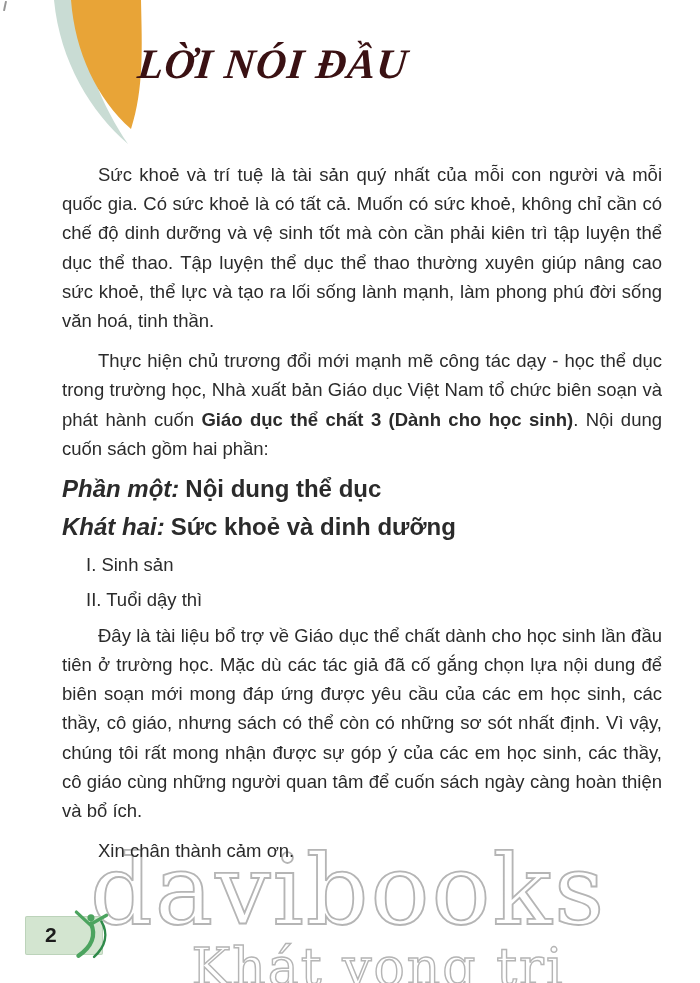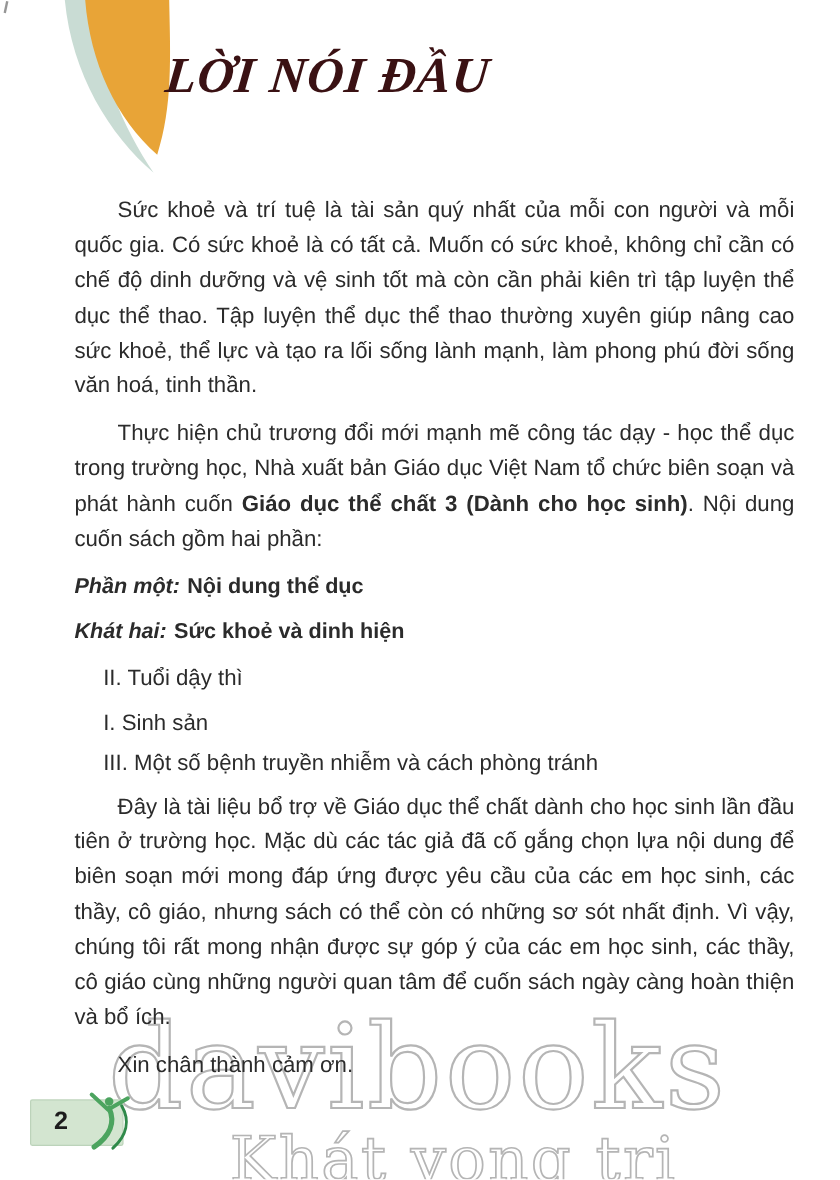--- a/index.html
+++ b/index.html
@@ -37,21 +37,21 @@
   }
   
   .content{
     position:absolute;left:62px;top:160px;width:600px;z-index:2;
     font-size:18.5px;line-height:29.2px;
   }
   .content p{margin:0 0 11px 0;text-align:justify;}
   .indent{text-indent:36px;}
   .part-heading{
     margin:7px 0 9px 0 !important;
-    font-size:18px;font-weight:700;text-align:center;
+    font-size:24px;font-weight:700;text-align:center;
   }
   .part-label{font-style:italic;margin-right:6px;}
   .list-block{padding-left:24px;text-indent:5px;}
   .roman-item{margin:0 0 5px 0 !important;padding-left:24px;text-align:left !important;}
   .roman-gap{margin-bottom:7px !important;}
   .thanks{margin-top:8px !important;}
   
   .watermark{
     position:absolute;left:90px;top:843px;width:480px;z-index:1;
     text-align:center;
@@ -101,25 +101,24 @@
 
   <div class="content">
 
     <p class="indent">Sức khoẻ và trí tuệ là tài sản quý nhất của mỗi con người và mỗi quốc gia. Có sức khoẻ là có tất cả. Muốn có sức khoẻ, không chỉ cần có chế độ dinh dưỡng và vệ sinh tốt mà còn cần phải kiên trì tập luyện thể dục thể thao. Tập luyện thể dục thể thao thường xuyên giúp nâng cao sức khoẻ, thể lực và tạo ra lối sống lành mạnh, làm phong phú đời sống văn hoá, tinh thần.</p>
 
     <p class="indent"><span>Thực hiện chủ trương đổi mới mạnh mẽ công tác dạy - học thể dục trong trường học, Nhà xuất bản Giáo dục Việt Nam tổ chức biên soạn và phát hành cuốn </span><b>Giáo dục thể chất 3 (Dành cho học sinh)</b><span>. Nội dung cuốn sách gồm hai phần:</span></p>
 
     <p class="part-heading"><span class="part-label">Phần một:</span><span>Nội dung thể dục</span></p>
 
 
-    <p class="part-heading"><span class="part-label">Khát hai:</span><span>Sức khoẻ và dinh hiện</span></p>
+    <p class="part-heading"><span class="part-label">Khát hai:</span><span>Sức khoẻ và dinh dưỡng</span></p>
 
+    <p class="roman-item">I. Sinh sản</p>
     <p class="roman-item roman-gap">II. Tuổi dậy thì</p>
-    <p class="roman-item">I. Sinh sản</p>
-    <p class="roman-item roman-gap">III. Một số bệnh truyền nhiễm và cách phòng tránh</p>
 
     <p class="indent">Đây là tài liệu bổ trợ về Giáo dục thể chất dành cho học sinh lần đầu tiên ở trường học. Mặc dù các tác giả đã cố gắng chọn lựa nội dung để biên soạn mới mong đáp ứng được yêu cầu của các em học sinh, các thầy, cô giáo, nhưng sách có thể còn có những sơ sót nhất định. Vì vậy, chúng tôi rất mong nhận được sự góp ý của các em học sinh, các thầy, cô giáo cùng những người quan tâm để cuốn sách ngày càng hoàn thiện và bổ ích.</p>
 
     <p class="indent thanks">Xin chân thành cảm ơn.</p>
 
   </div>
 
   <div class="watermark">
     <div class="wm-brand">davibooks</div>
     <div class="wm-slogan">Khát vọng tri thức</div>

